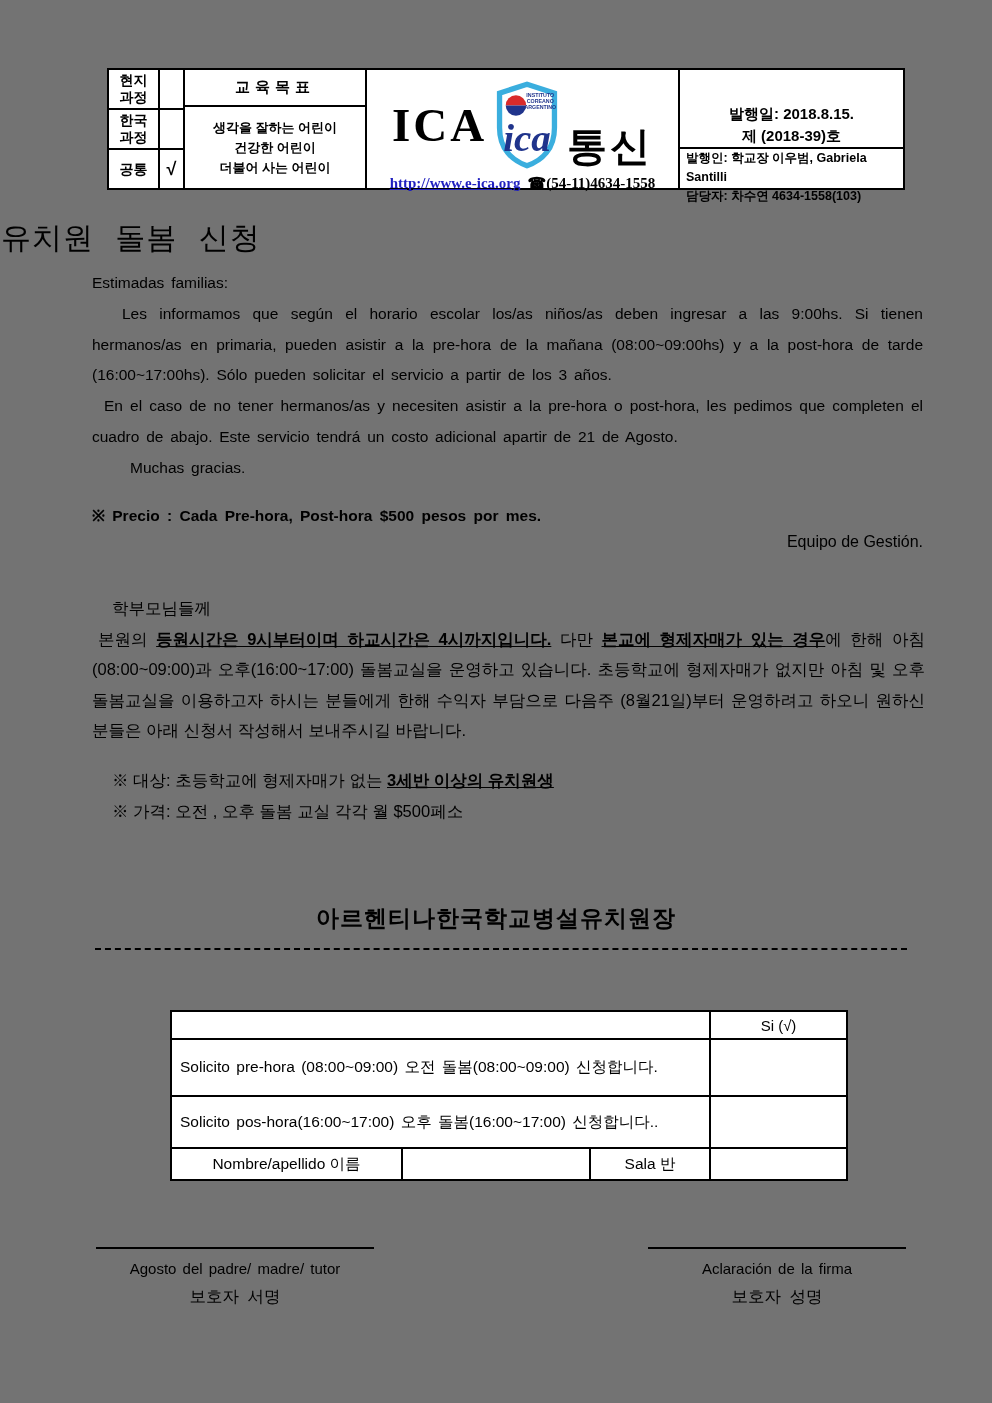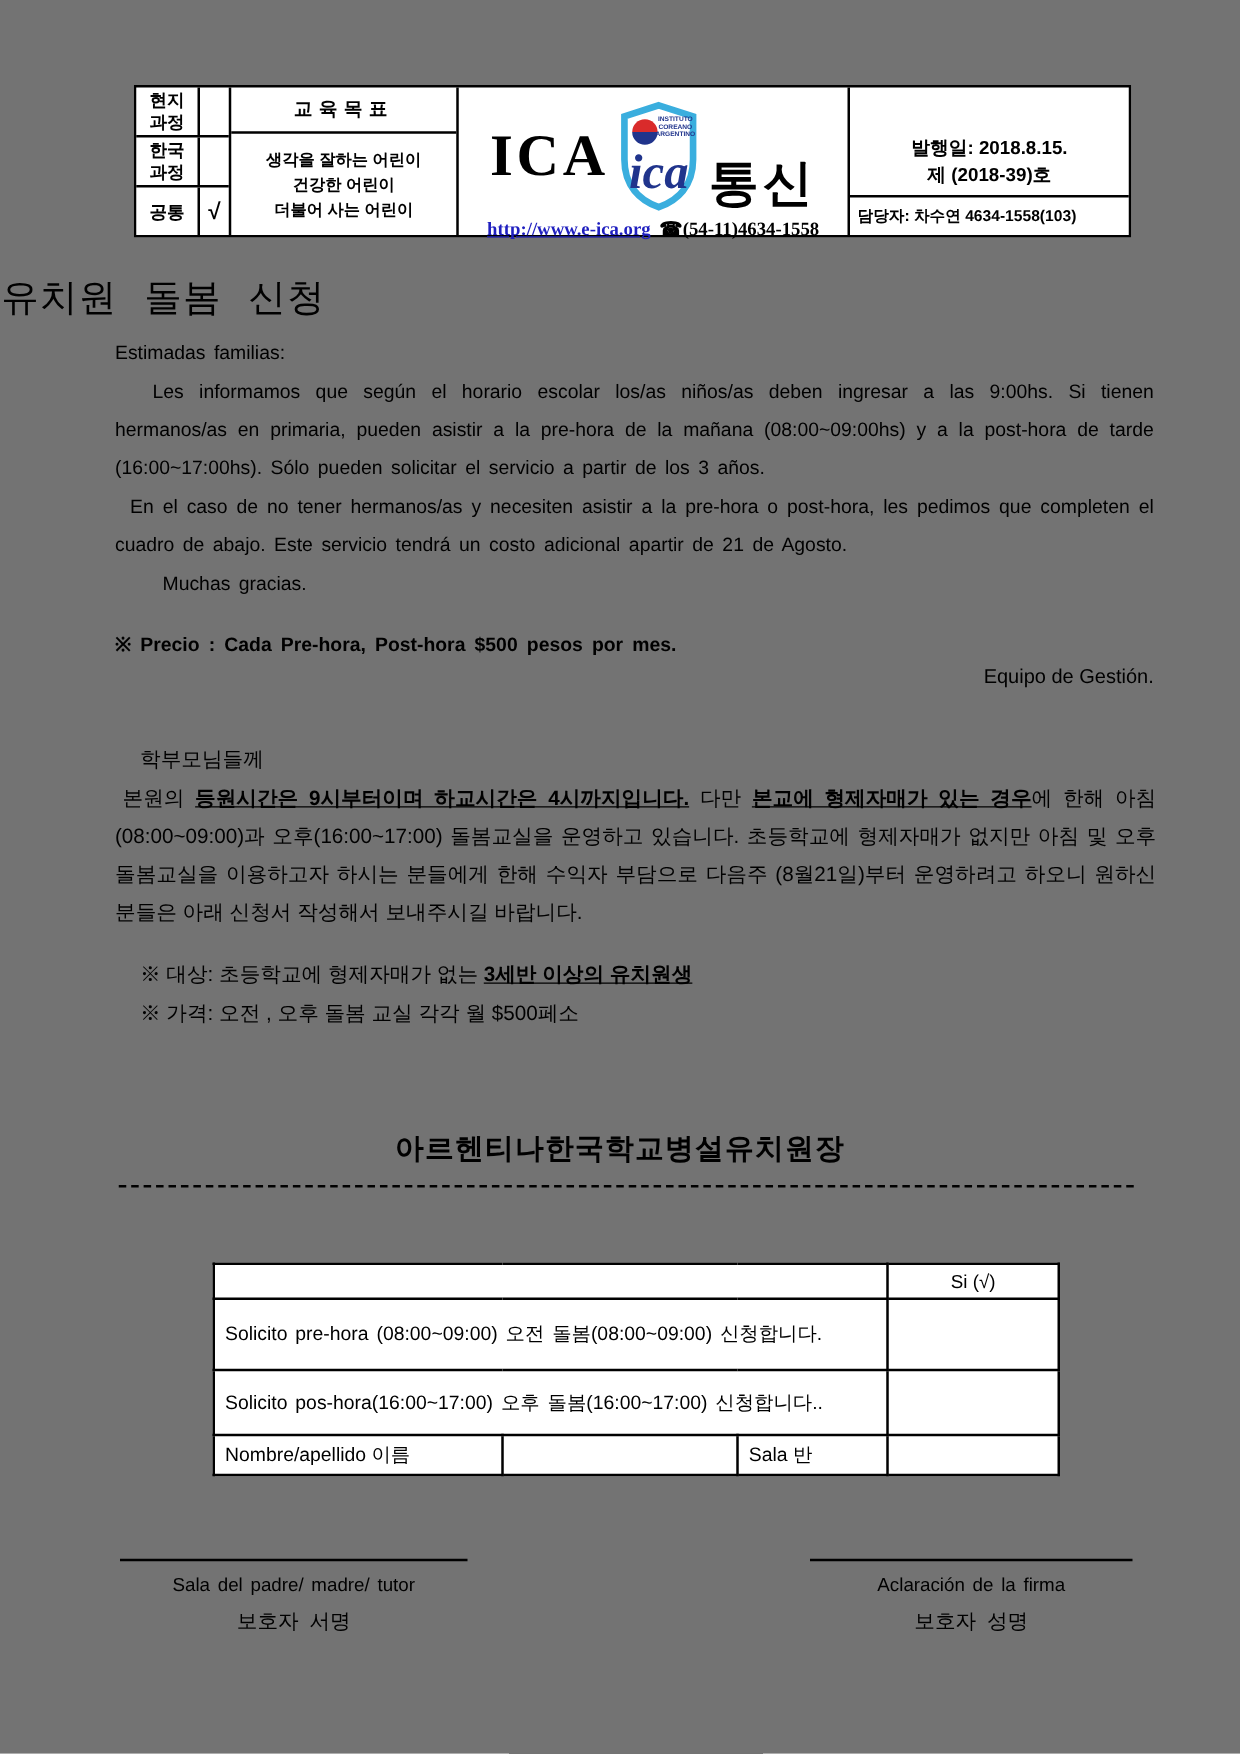--- a/index.html
+++ b/index.html
@@ -63,21 +63,21 @@
               font-size:23px; font-weight:700; letter-spacing:1px; }
   .cutline { position:absolute; left:95px; top:948px; width:812px; height:0;
              border-top:2px dashed #000; }
 
   
   .form { position:absolute; left:170px; top:1010px; border-collapse:collapse; table-layout:fixed; background:#fff; }
   .form td { border:2px solid #000; font-size:15.5px; padding:0 8px; vertical-align:middle; }
   .form .hdr-empty { border-right:2px solid #000; }
   .form .si-head { text-align:center; font-size:15px; }
   .form .req { word-spacing:2px; }
-  .form .center { }
+  .form .center { text-align:center; }
 
   
   .sig { position:absolute; text-align:center; }
   .sig-line { border-bottom:2px solid #000; height:0; margin-bottom:11px; }
   .sig-es { font-size:15px; word-spacing:2px; }
   .sig-ko { font-size:16.5px; margin-top:9px; word-spacing:4px; }
 </style>
 </head>
 <body>
 
@@ -136,20 +136,21 @@
         <span>☎(54-11)4634-1558</span>
       </div>
     </div>
 
     <div class="issue">
       <div class="issue-top">
         <span>발행일: 2018.8.15.</span>
         <span>제 (2018-39)호</span>
       </div>
       <div class="issue-bottom">
+        <span>발행인: 학교장 이우범, Gabriela Santilli</span>
         <span>담당자: 차수연 4634-1558(103)</span>
       </div>
     </div>
   </div>
 
   <div class="doc-title">유치원 돌봄 신청</div>
 
   <div class="es">
     <p>Estimadas familias:</p>
     <p class="p-indent1">Les informamos que según el horario escolar los/as niños/as deben ingresar a las 9:00hs. Si tienen hermanos/as en primaria, pueden asistir a la pre-hora de la mañana (08:00~09:00hs) y a la post-hora de tarde (16:00~17:00hs). Sólo pueden solicitar el servicio a partir de los 3 años.</p>
@@ -201,21 +202,21 @@
       <td class="center">Nombre/apellido 이름</td>
       <td></td>
       <td class="center">Sala 반</td>
       <td></td>
     </tr>
   </tbody>
     </table>
 
   <div class="sig" style="left:96px; top:1247px; width:278px;">
     <div class="sig-line"></div>
-    <div class="sig-es">Sala del padre/ madre/ tutor</div>
+    <div class="sig-es">Agosto del padre/ madre/ tutor</div>
     <div class="sig-ko">보호자 서명</div>
   </div>
 
   <div class="sig" style="left:648px; top:1247px; width:258px;">
     <div class="sig-line"></div>
     <div class="sig-es">Aclaración de la firma</div>
     <div class="sig-ko">보호자 성명</div>
   </div>
 
 </div>

